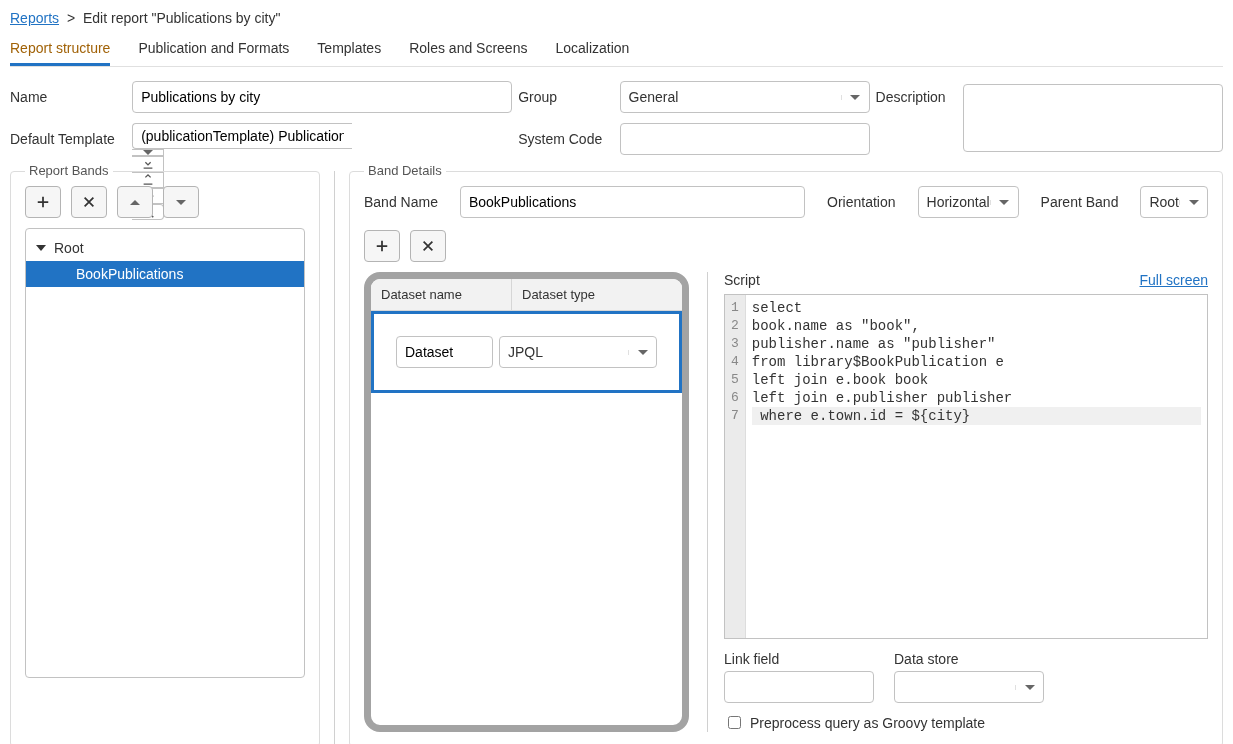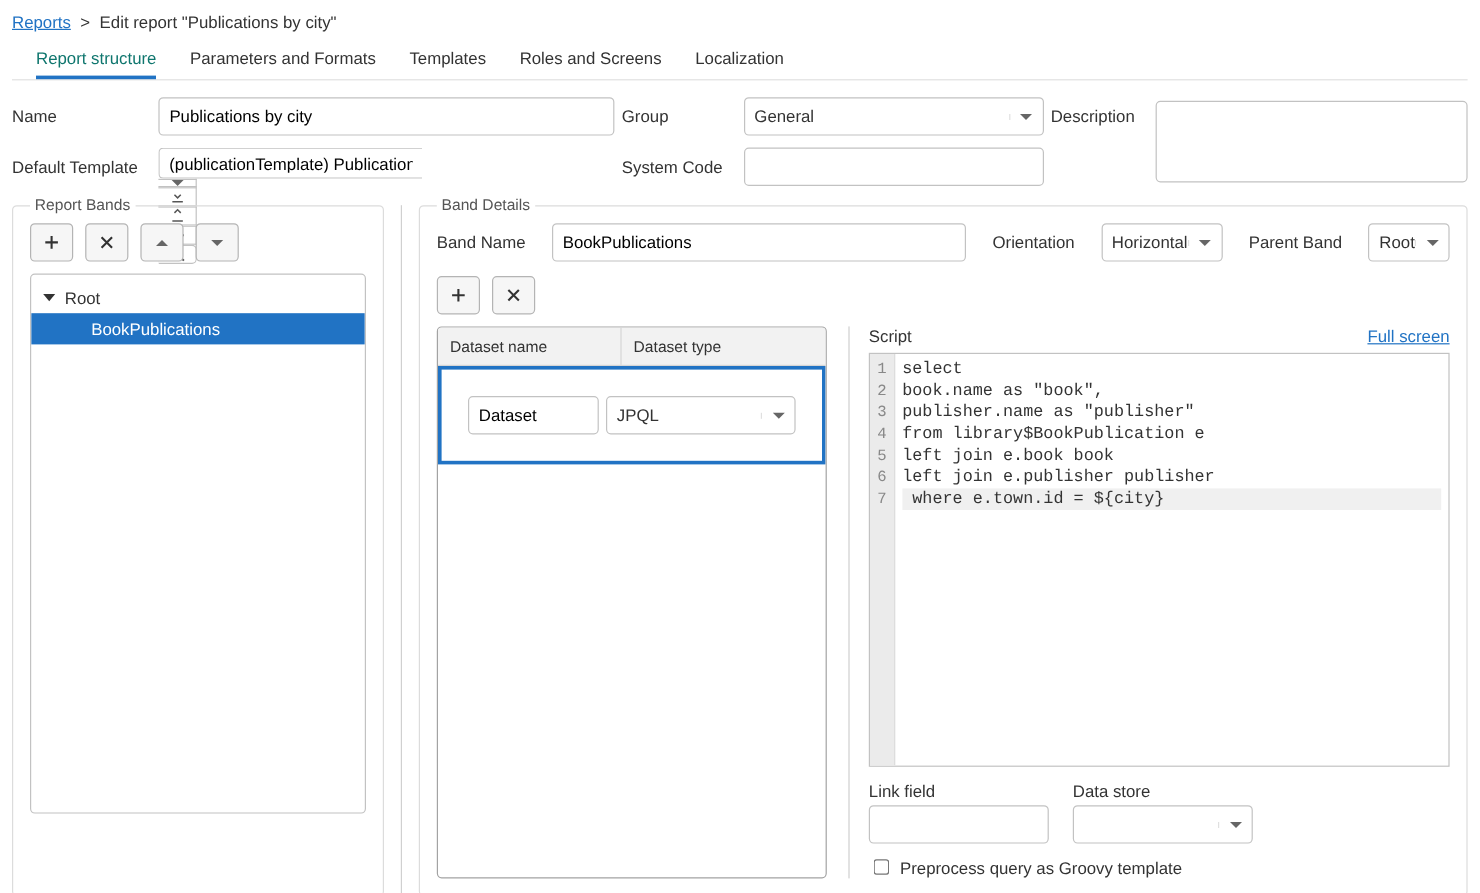--- a/index.html
+++ b/index.html
@@ -19,24 +19,23 @@
     gap: 28px;
     border-bottom: 1px solid #e0e0e0;
     margin-bottom: 14px;
   }
   .tab {
     padding: 6px 0 10px 0;
     cursor: pointer;
     color: #333;
   }
   .tab.active {
-    color: #0f766e;
+    color: #a16207;
     border-bottom: 3px solid #2173c4;
     padding-bottom: 7px;
-    margin-left: 20px;
   }
   .form-grid {
     display: grid;
     grid-template-columns: auto 380px auto 250px auto 260px;
     row-gap: 10px;
     column-gap: 6px;
     align-items: center;
     margin-bottom: 16px;
   }
   .label { color: #333; }
@@ -184,22 +183,22 @@
     display: flex;
     gap: 18px;
     align-items: stretch;
   }
   .dataset-col {
     width: 325px;
     display: flex;
     flex-direction: column;
   }
   .dataset-table {
-    border: 1px solid #a3a3a3;
-    border-radius: 4px;
+    border: 7px solid #a3a3a3;
+    border-radius: 16px;
     flex: 1;
     display: flex;
     flex-direction: column;
     overflow: hidden;
     background: #fff;
     min-height: 406px;
   }
   .dataset-header {
     display: flex;
     background: #f2f2f2;
@@ -276,21 +275,21 @@
 <body>
 
 <div class="breadcrumb">
   <a>Reports</a>
   <span class="sep">&gt;</span>
   <span>Edit report "Publications by city"</span>
 </div>
 
 <div class="tabs">
   <div class="tab active">Report structure</div>
-  <div class="tab">Parameters and Formats</div>
+  <div class="tab">Publication and Formats</div>
   <div class="tab">Templates</div>
   <div class="tab">Roles and Screens</div>
   <div class="tab">Localization</div>
 </div>
 
 <div class="form-grid">
 
   <div class="label">Name</div>
   <input type="text" value="Publications by city" style="">
 

